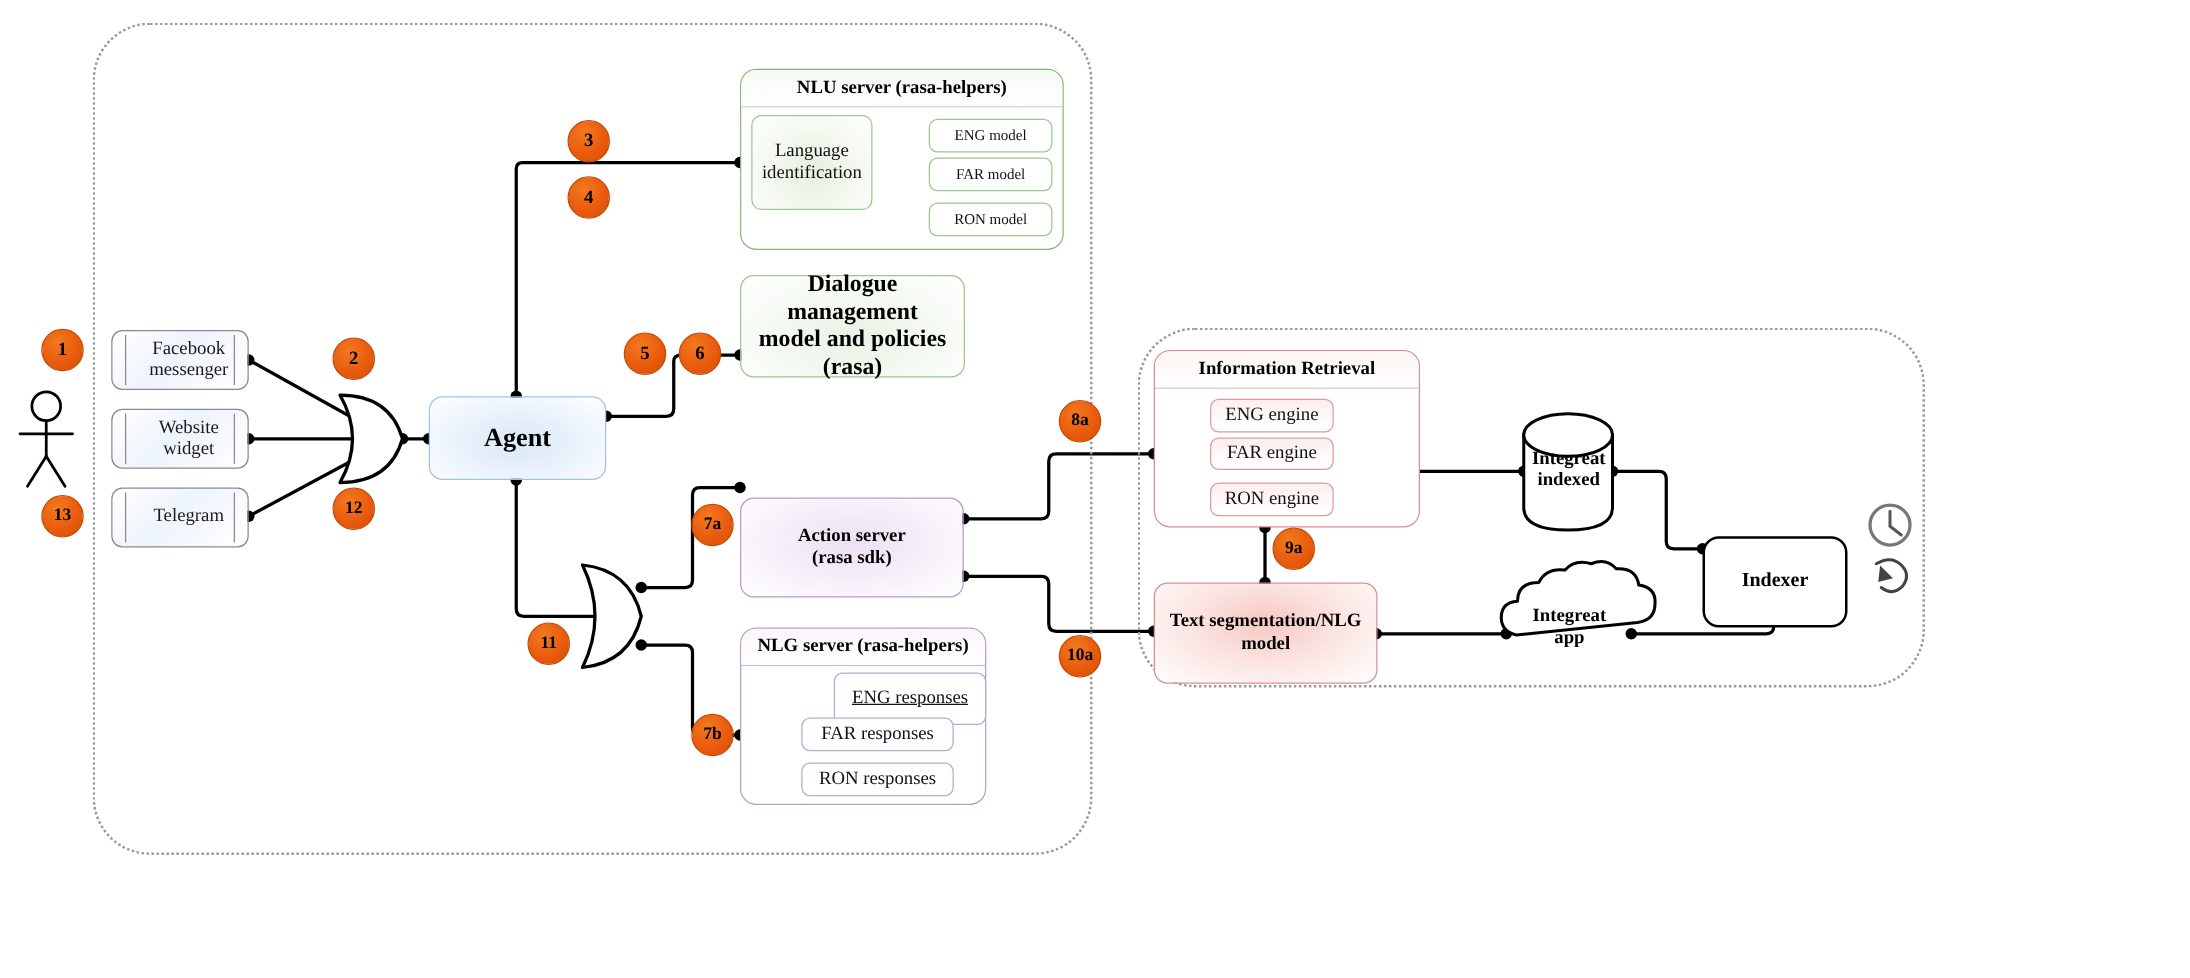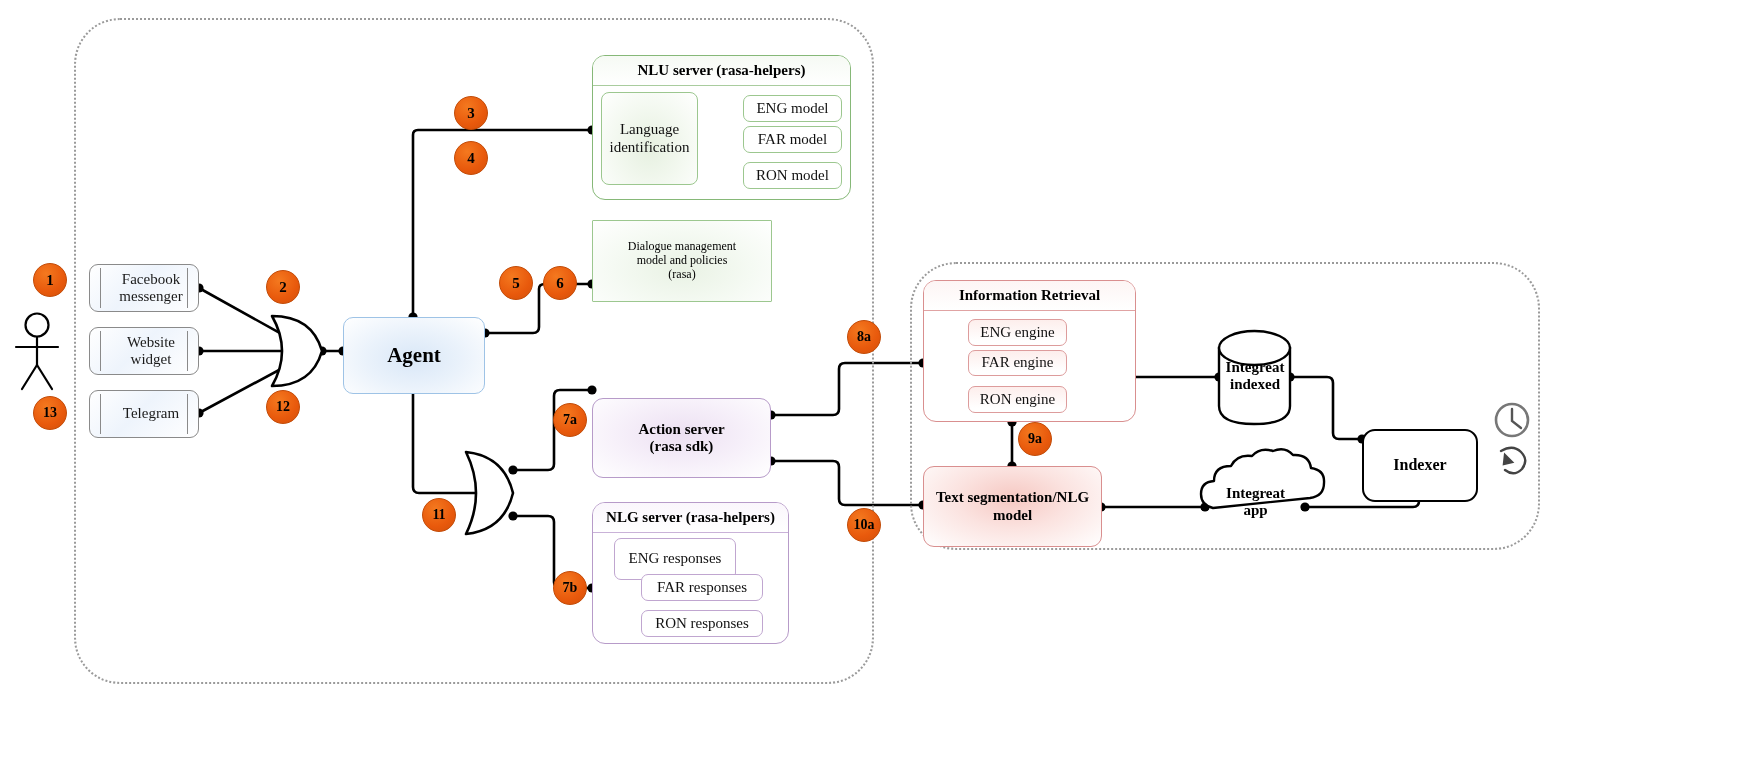--- a/index.html
+++ b/index.html
@@ -92,27 +92,27 @@
   .box-green {
     border: 1.4px solid #9cc78f;
     border-radius: 8px;
     background: radial-gradient(ellipse at 50% 60%, #e6f0e0 0%, #f4f9f1 55%, #ffffff 100%);
     font-size: 15px; color: #111;
   }
   .box-green-lite {
     border: 1.4px solid #9cc78f;
     border-radius: 7px;
     background: #ffffff;
-    font-size: 15px; color: #111;
+    font-size: 12px; color: #111;
   }
   .dlg {
     border: 1.4px solid #9cc78f;
-    border-radius: 1px;
+    border-radius: 11px;
     background: radial-gradient(ellipse at 50% 60%, #e9f2e4 0%, #f5faf3 55%, #ffffff 100%);
-    font-weight: normal; font-size: 12px; color: #000;
+    font-weight: bold; font-size: 19px; color: #000;
   }
 
   
   .grp-purple {
     border: 1.4px solid #b79bc9;
     border-radius: 13px;
     background: #ffffff;
   }
   .grp-purple-title {
     position: absolute;
@@ -335,28 +335,28 @@
 messenger</span>
 </div>
 <div class="node chan" style="left:89px; top:327px; width:110px; height:48px;">
   <span style="white-space:pre-line;">Website
 widget</span>
 </div>
 <div class="node chan" style="left:89px; top:390px; width:110px; height:48px;">
   <span style="white-space:pre-line;">Telegram</span>
 </div>
 
-<div class="node agent" style="left:343px; top:317px; width:142px; height:77px;border-radius:10px;">
+<div class="node agent" style="left:343px; top:317px; width:142px; height:67px;">
   <span>Agent</span>
 </div>
 
 <div class="node grp-green" style="left:592px; top:55px; width:259px; height:145px; display:block;">
   <div class="grp-green-title">NLU server (rasa-helpers)</div>
 </div>
-<div class="node box-green" style="left:601px; top:92px; width:97px; height:93px;">
+<div class="node box-green" style="left:601px; top:92px; width:97px; height:76px;">
   <span style="white-space:pre-line;">Language
 identification</span>
 </div>
 <div class="node box-green-lite" style="left:743px; top:95px; width:99px; height:27px;">
   <span>ENG model</span>
 </div>
 <div class="node box-green-lite" style="left:743px; top:126px; width:99px; height:27px;">
   <span>FAR model</span>
 </div>
 <div class="node box-green-lite" style="left:743px; top:162px; width:99px; height:27px;">
@@ -370,21 +370,21 @@
 </div>
 
 <div class="node action" style="left:592px; top:398px; width:179px; height:80px;">
   <span style="white-space:pre-line;">Action server
 (rasa sdk)</span>
 </div>
 
 <div class="node grp-purple" style="left:592px; top:502px; width:197px; height:142px; display:block;">
   <div class="grp-purple-title">NLG server (rasa-helpers)</div>
 </div>
-<div class="node box-purple" style="left:614px; top:538px; width:122px; height:42px;">
+<div class="node box-purple" style="left:667px; top:538px; width:122px; height:42px;text-decoration:underline;">
   <span>ENG responses</span>
 </div>
 <div class="node box-purple" style="left:641px; top:574px; width:122px; height:27px;">
   <span>FAR responses</span>
 </div>
 <div class="node box-purple" style="left:641px; top:610px; width:122px; height:27px;">
   <span>RON responses</span>
 </div>
 
 <div class="node grp-red" style="left:923px; top:280px; width:213px; height:142px; display:block;">

